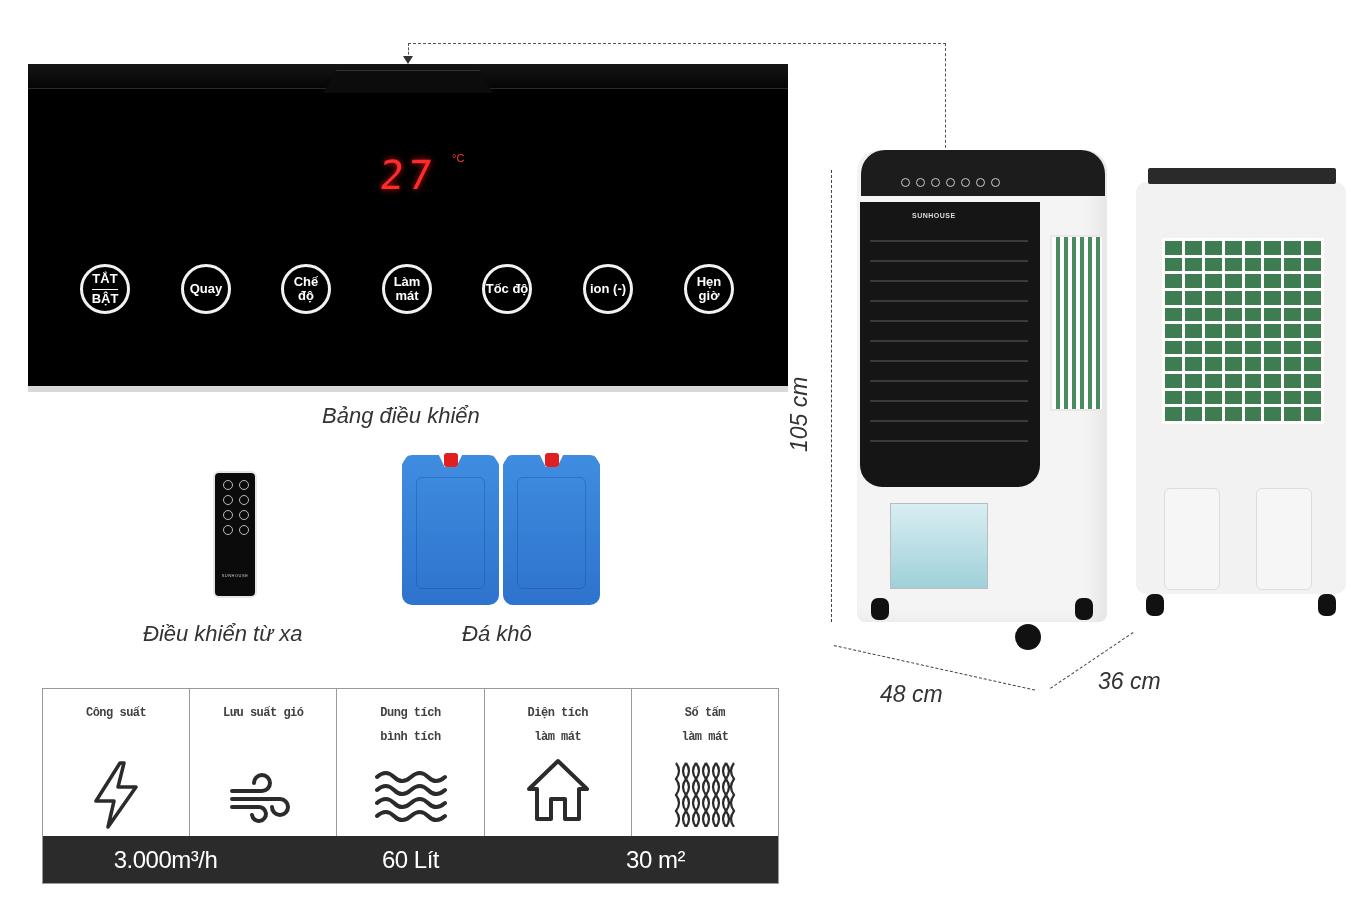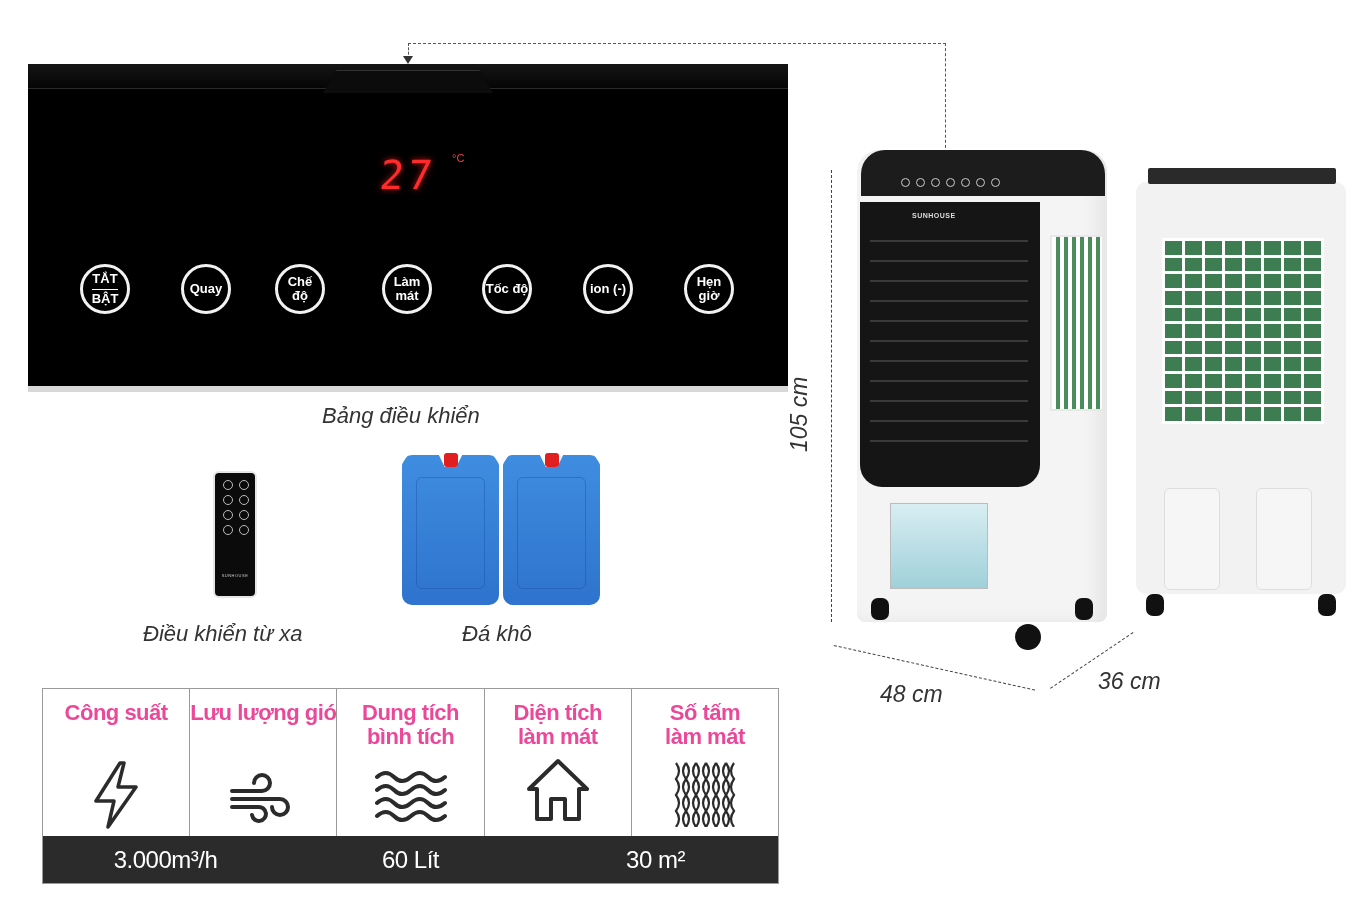--- a/index.html
+++ b/index.html
@@ -30,21 +30,21 @@
   
   .ice { position:absolute; top:455px; width:97px; height:150px; background:linear-gradient(180deg,#3f8de0,#2e73cd); border-radius:10px; clip-path:polygon(0 6%,6% 0,38% 0,44% 8%,56% 8%,62% 0,94% 0,100% 6%,100% 100%,0 100%); }
   .ice-inner { position:absolute; left:14px; top:22px; right:14px; bottom:16px; border:1.5px solid rgba(20,70,150,.35); border-radius:6px; }
   .ice-cap { position:absolute; top:453px; width:14px; height:14px; background:#e02020; border-radius:3px; }
 
   
   .spec { position:absolute; left:42px; top:688px; width:737px; height:196px; border:1.5px solid #9a9a9a; box-sizing:border-box; }
   .spec-row { display:flex; height:147px; }
   .spec-cell { flex:1; border-right:1.5px solid #9a9a9a; position:relative; text-align:center; }
   .spec-cell:last-child { border-right:none; }
-  .spec-label { position:absolute; top:12px; left:0; width:100%; font-size:22px; font-weight:bold; color:#ec4899; line-height:24px; letter-spacing:-0.5px; }
+  .spec-label { position:absolute; top:12px; left:0; width:100%; font-size:12px; font-weight:bold; color:#404040; line-height:24px; letter-spacing:-0.5px;font-family:Liberation Mono, monospace; }
   .spec-icon { position:absolute; left:50%; top:72px; transform:translateX(-50%); }
   .spec-values { display:flex; height:47px; background:#2b2b2b; }
   .spec-val { flex:1; color:#fff; font-size:24px; display:flex; align-items:center; justify-content:center; letter-spacing:-0.5px; }
 
   
   .dim-v { position:absolute; left:831px; top:170px; width:0; height:452px; border-left:1.5px dashed #444; }
   .dim-label { position:absolute; font-style:italic; font-size:23px; color:#333; }
   .dim-diag1 { position:absolute; left:834px; top:645px; width:206px; height:0; border-top:1.5px dashed #444; transform-origin:0 0; transform:rotate(12.5deg); }
   .dim-diag2 { position:absolute; left:1050px; top:688px; width:100px; height:0; border-top:1.5px dashed #444; transform-origin:0 0; transform:rotate(-34deg); }
 
@@ -82,21 +82,21 @@
   <div class="panel-unit">°C</div>
 
   <div class="panel-btn" style="left:52px">
     <span>TẮT</span>
     <span class="sep"></span>
     <span>BẬT</span>
   </div>
   <div class="panel-btn" style="left:153px">
     <span>Quay</span>
   </div>
-  <div class="panel-btn" style="left:247px">
+  <div class="panel-btn" style="left:253px">
     <span>Chế độ</span>
   </div>
   <div class="panel-btn" style="left:354px">
     <span>Làm</span>
     <span>mát</span>
   </div>
   <div class="panel-btn" style="left:454px">
     <span>Tốc độ</span>
   </div>
   <div class="panel-btn" style="left:555px">
@@ -134,21 +134,21 @@
 
 <div class="spec">
   <div class="spec-row">
     <div class="spec-cell">
       <div class="spec-label"><span>Công suất</span></div>
       <svg class="spec-icon" width="52" height="68" viewBox="0 0 52 68">
           <path d="M30 2 L6 40 L24 40 L18 66 L46 26 L28 26 L34 2 Z" fill="none" stroke="#2b2b2b" stroke-width="3.5" stroke-linejoin="round"></path>
         </svg>
     </div>
     <div class="spec-cell">
-      <div class="spec-label"><span>Lưu lượng gió</span></div>
+      <div class="spec-label"><span>Lưu suất gió</span></div>
       <svg class="spec-icon" width="66" height="56" viewBox="0 0 66 56" style="top:80px">
           <g fill="none" stroke="#2b2b2b" stroke-width="4" stroke-linecap="round">
             <path d="M2 22 H32 A8 8 0 1 0 24 14"></path>
             <path d="M2 30 H50 A8 8 0 1 1 42 38"></path>
             <path d="M2 38 H28 A7 7 0 1 1 22 46"></path>
           </g>
         </svg>
     </div>
     <div class="spec-cell">
       <div class="spec-label"><span>Dung tích</span><br><span>bình tích</span></div>

